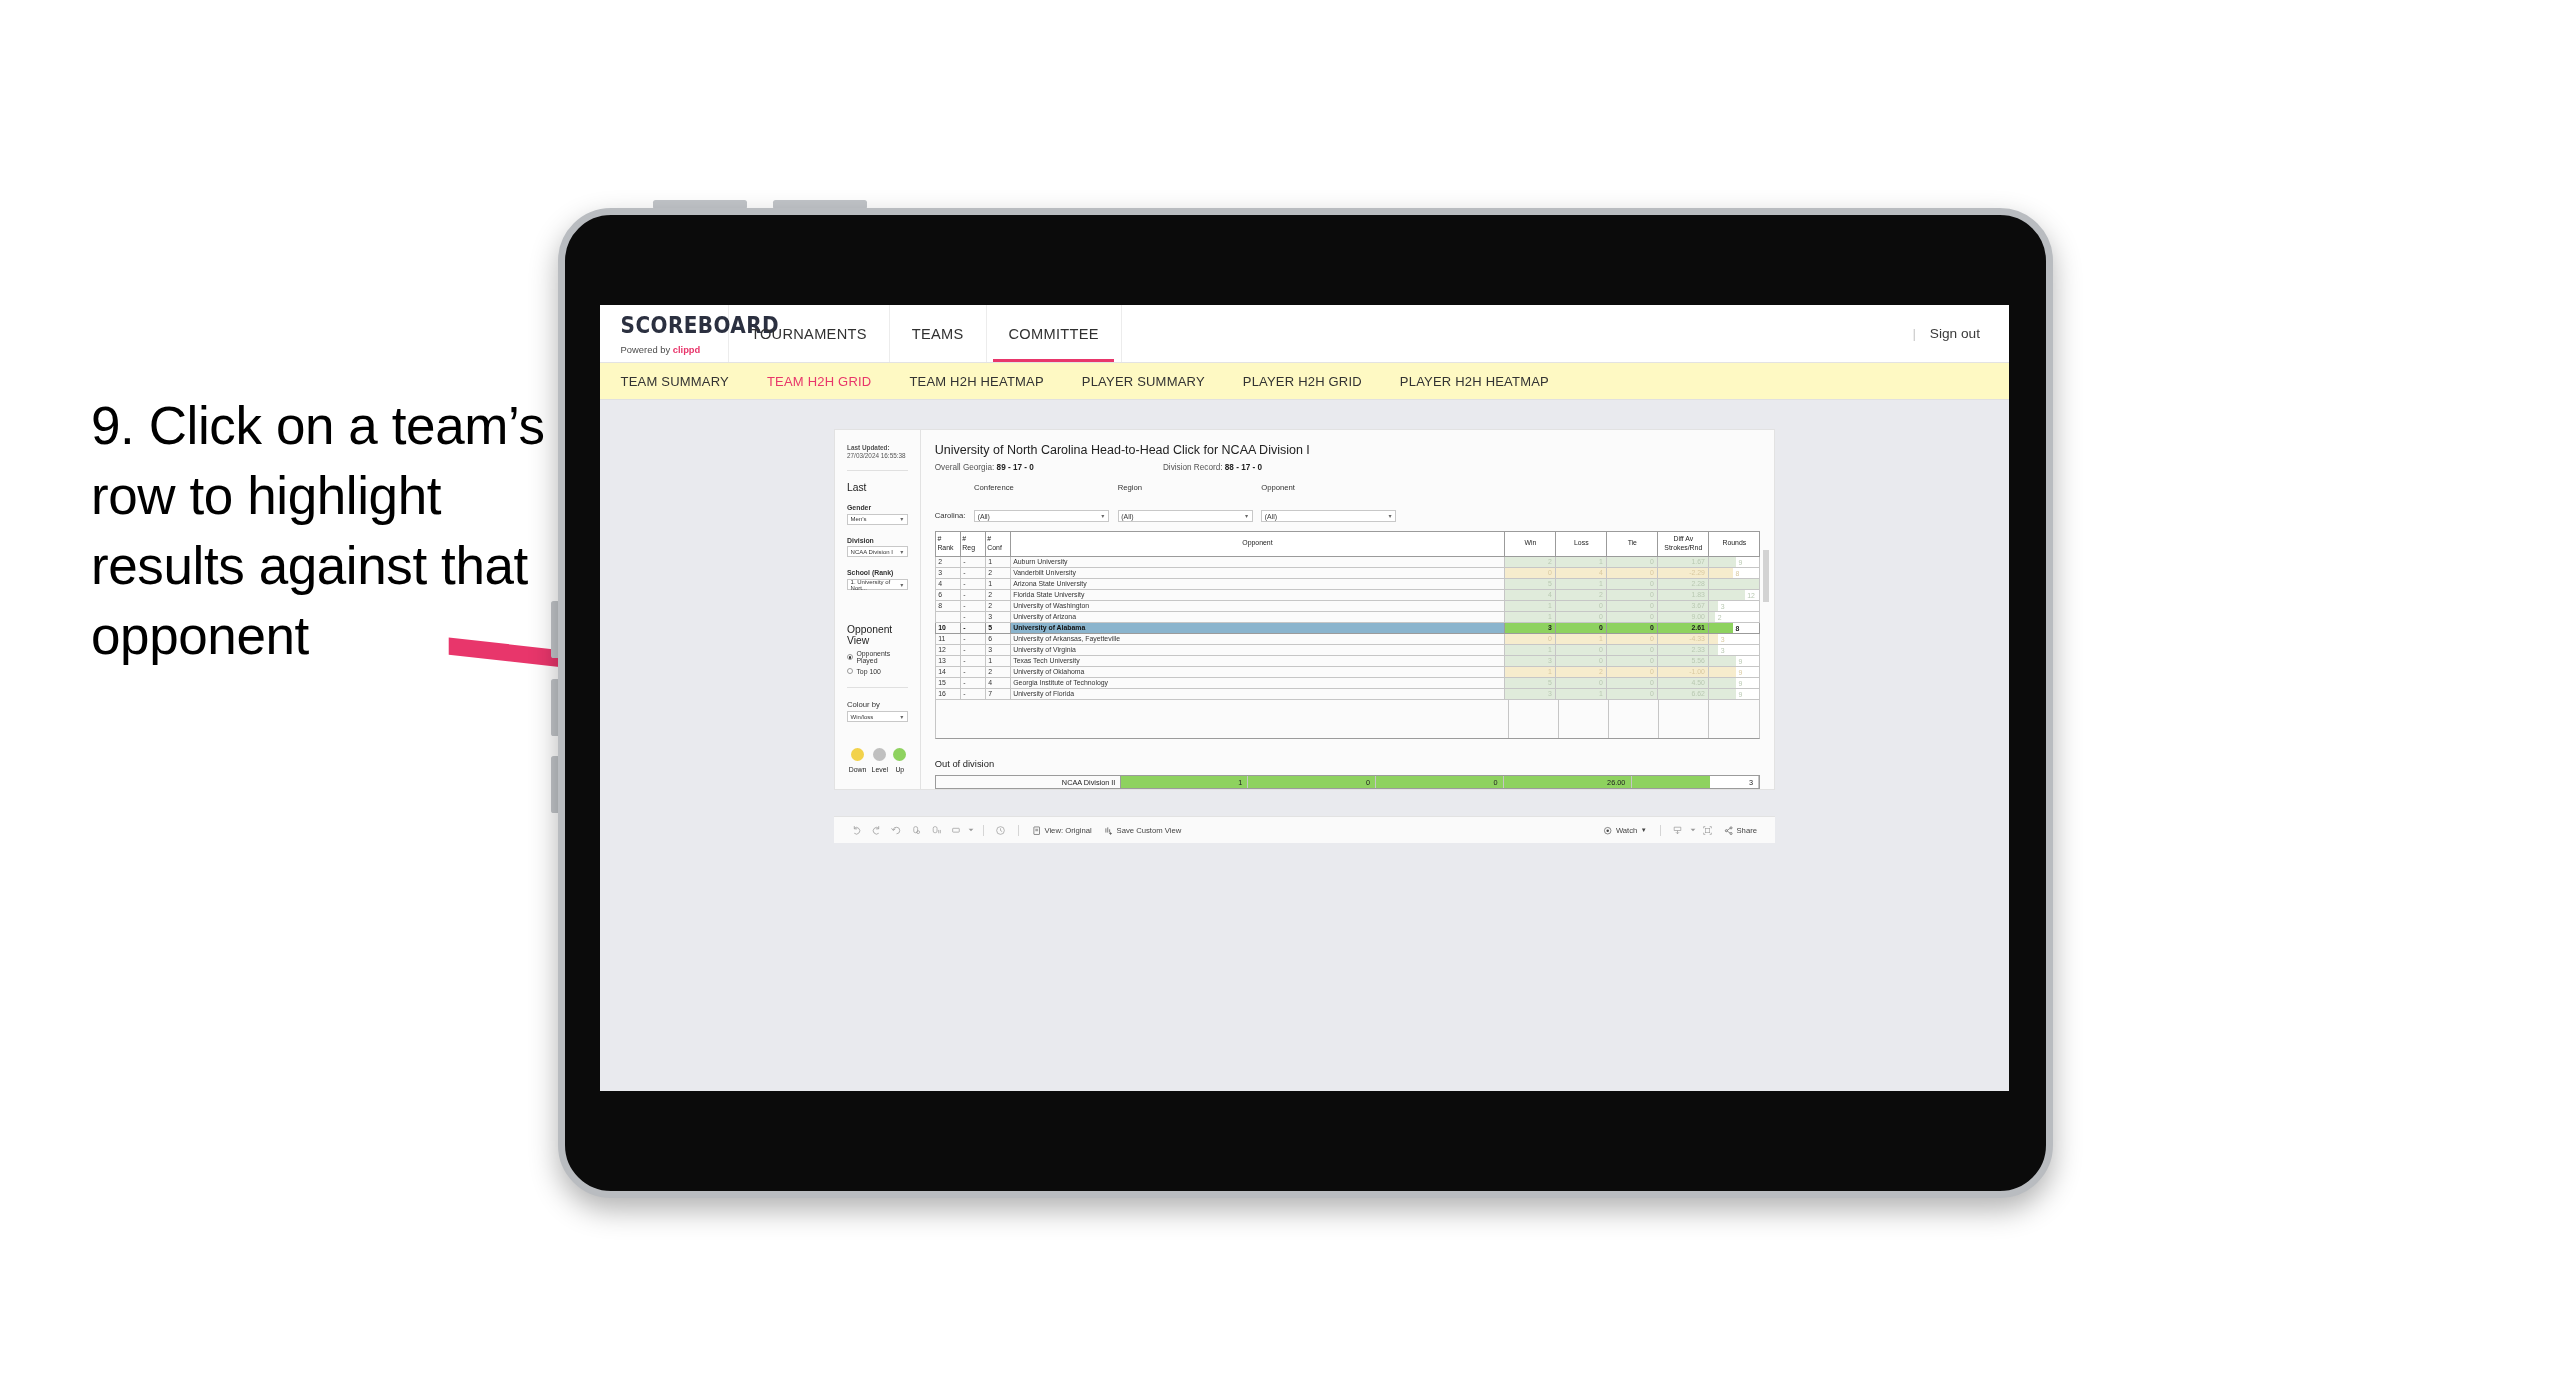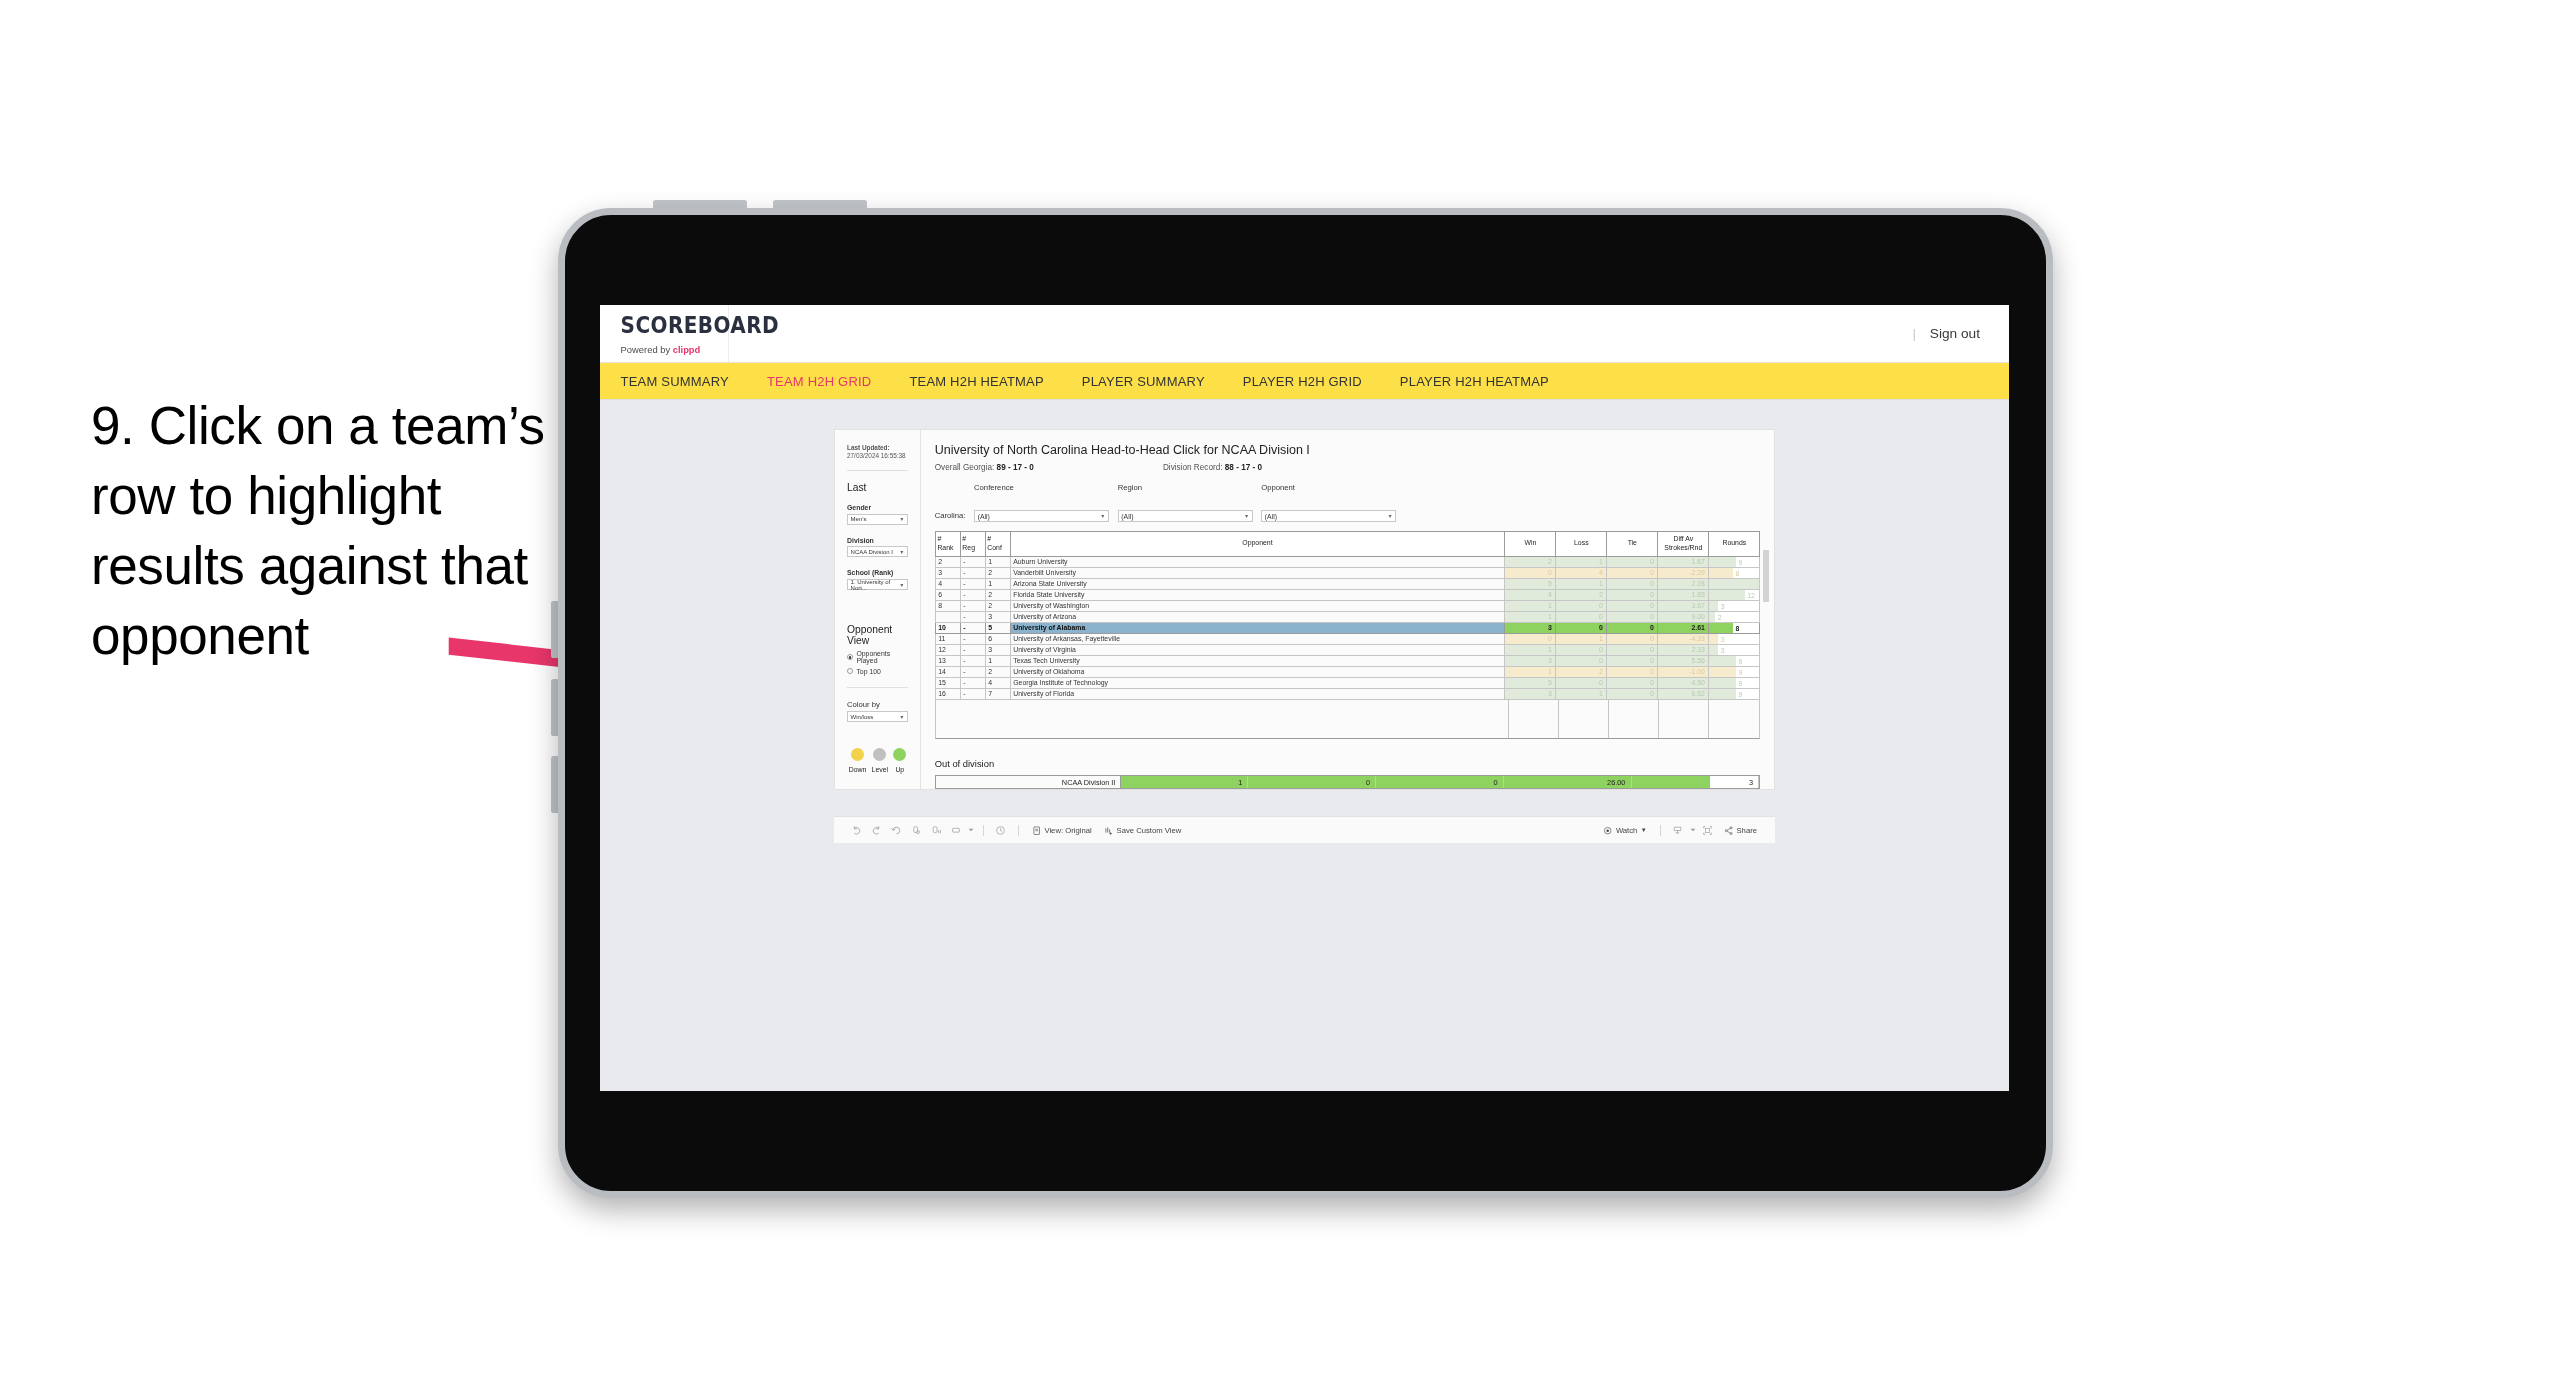--- a/index.html
+++ b/index.html
@@ -55,21 +55,21 @@
   .topnav-item{display:flex;align-items:center;padding:0 22px;font-size:14.6px;
                color:#303030;border-right:0.9px solid #ececec;cursor:pointer;position:relative;
                letter-spacing:0.3px;}
   .topnav-item.active::after{content:"";position:absolute;left:6.9px;right:6.9px;bottom:0;
                height:3.4px;background:#e8366b;}
   .topbar-right{margin-left:auto;display:flex;align-items:center;padding-right:29px;
                font-size:13.7px;color:#3a3a3a;gap:13.7px;}
   .vdiv{color:#c9c9c9;}
 
   
-  .subnav{height:36px;background:#fde047;display:flex;align-items:center;
+  .subnav{height:36px;background:#fef9c3;display:flex;align-items:center;
           border-bottom:0.9px solid #e0e0e0;padding-left:20.6px;gap:0;}
   .subnav-item{font-size:13px;color:#333;padding:0 19px;cursor:pointer;letter-spacing:0.2px;}
   .subnav-item:first-child{padding-left:0;}
   .subnav-item.active{color:#e8366b;}
 
   
   .canvas{padding:29px 34px 0 34px;}
   .dash{display:flex;background:#fbfbfb;border:0.9px solid #e2e2e2;
         width:941px;margin:0 auto;box-sizing:border-box;}
 
@@ -170,20 +170,25 @@
 <div class="btn-side btn-left3"></div>
 
 <div id="device"></div>
 
 <div id="screen">
 
   <div class="topbar">
     <div class="logo-wrap">
       <div class="logo-main">SCOREBOARD</div>
       <div class="logo-sub"><span>Powered by </span><b>clippd</b></div>
+    </div>
+    <div class="topnav">
+      <div class="topnav-item">TOURNAMENTS</div>
+      <div class="topnav-item">TEAMS</div>
+      <div class="topnav-item active">COMMITTEE</div>
     </div>
     <div class="topbar-right">
       <span class="vdiv">|</span>
       <span>Sign out</span>
     </div>
   </div>
 
   <div class="subnav">
     <div class="subnav-item">TEAM SUMMARY</div>
     <div class="subnav-item active">TEAM H2H GRID</div>

